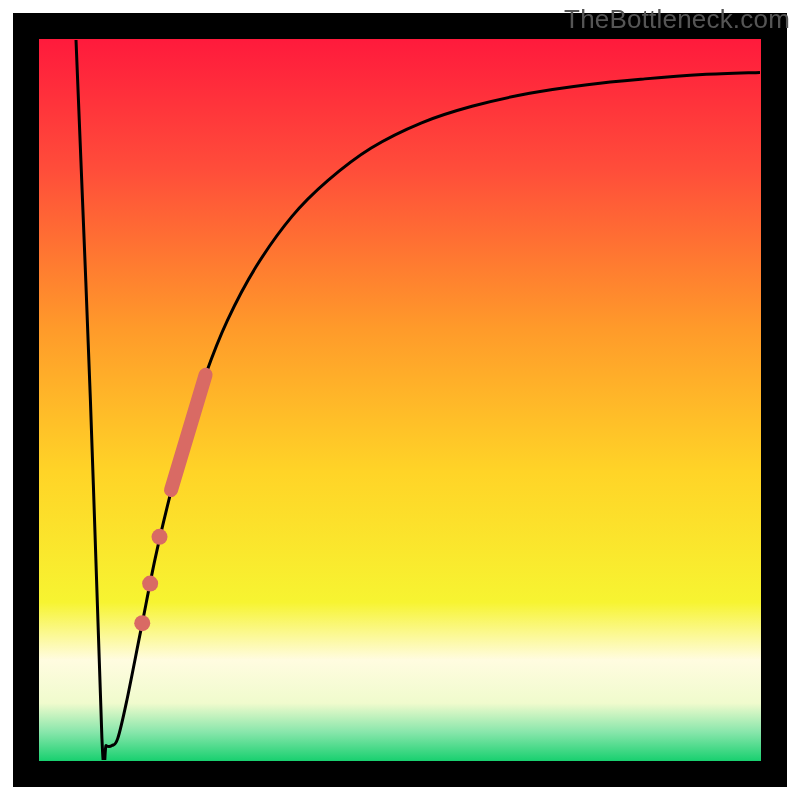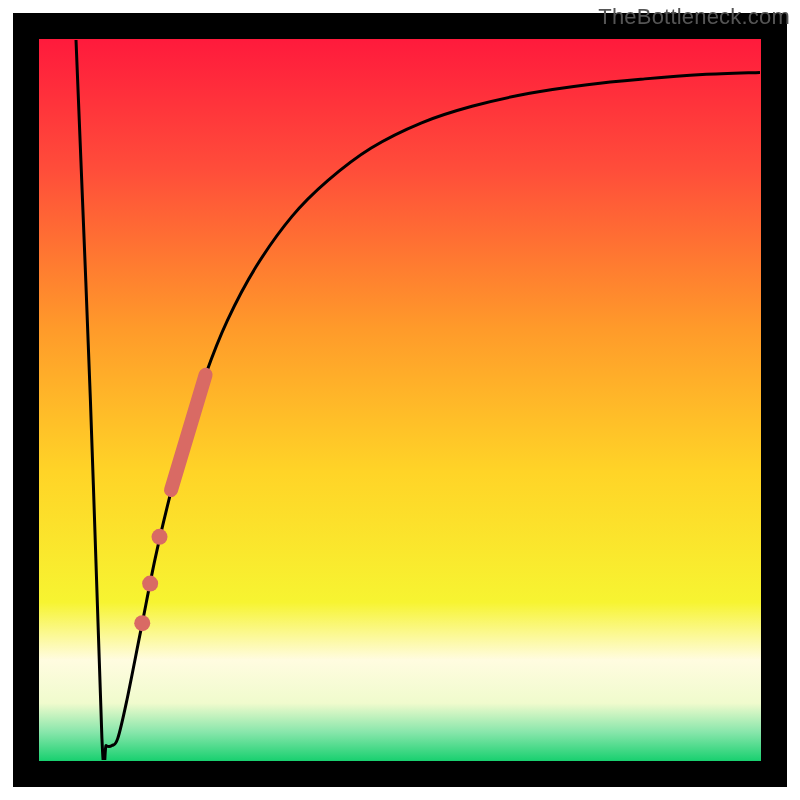--- a/index.html
+++ b/index.html
@@ -13,21 +13,21 @@
     height: 800px;
   }
   svg {
     display: block;
   }
   .watermark {
     position: absolute;
     top: 4px;
     right: 10px;
     font-family: Arial, Helvetica, sans-serif;
-    font-size: 22px;
+    font-size: 26px;
     color: #555;
     letter-spacing: 0.2px;
     font-weight: 400;
   }
 </style>
 </head>
 <body>
 
 <div class="chart-container">
   <svg id="chart-svg" width="800" height="800" viewBox="0 0 800 800">

